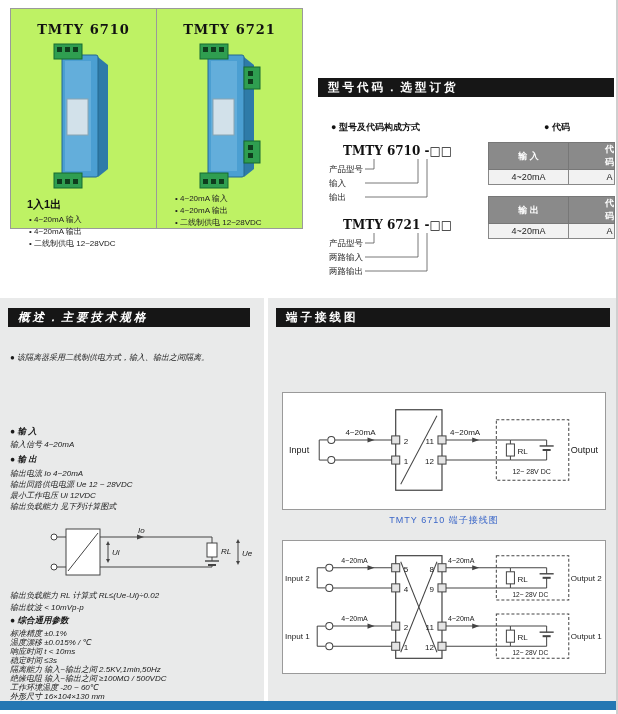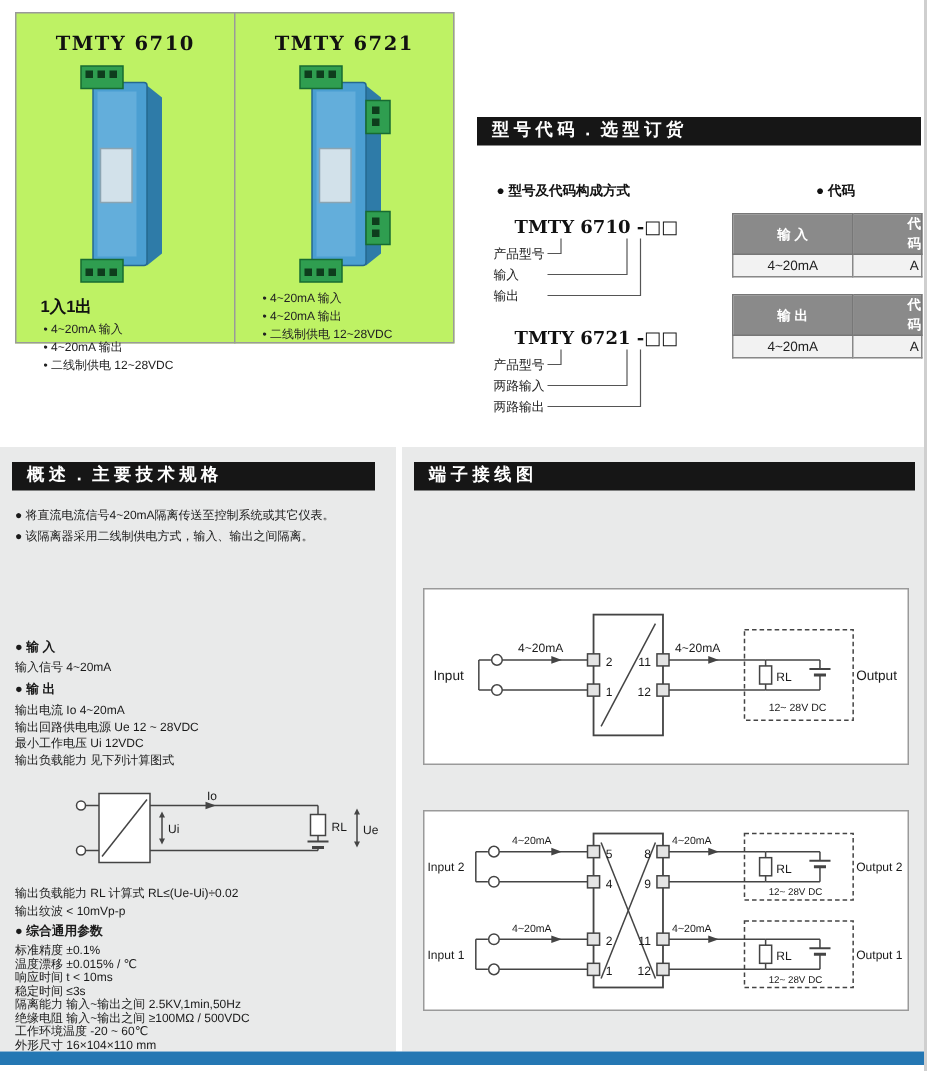--- a/index.html
+++ b/index.html
@@ -32,21 +32,21 @@
 
   .code-table { position:absolute; border-collapse:collapse; font-size:9px; }
   .code-table th { background:#8a8a8a; color:#fff; font-weight:bold; border:1px solid #777;
                    height:15px; text-align:center; }
   .code-table td { background:#f2f2f2; color:#222; border:1px solid #888; height:15px; text-align:center; }
   .code-table th:first-child, .code-table td:first-child { width:80px; }
   .code-table th:last-child,  .code-table td:last-child  { width:36px;padding-left:36px; }
 
   
   .panel { position:absolute; background:#e9eaea; }
-  .specs-panel  { left:0;   top:298px; width:264px; height:403px; }
+  .specs-panel  { left:0;   top:298px; width:264px; height:403px;font-style:italic; }
   .wiring-panel { left:268px; top:298px; width:350px; height:403px; }
 
   .sp { position:absolute; left:10px; font-size:8px; color:#1a1a1a; white-space:nowrap; }
   .sp.b { font-weight:bold; font-size:8.5px; }
 
   .calc-svg { position:absolute; left:42px; top:225px; }
   .dia-stroke { stroke:#444; fill:none; stroke-width:1; }
   .dia-text { font-size:8px; fill:#1a1a1a; }
 
   .wiring-note { position:absolute; left:12px; top:50px; width:328px; font-size:8px;
@@ -189,21 +189,20 @@
         <tr>
       <td>4~20mA</td>
       <td>A</td>
     </tr>
       </tbody>
   </table>
 
   <div class="panel specs-panel">
     <div class="section-bar" style="left:8px; top:10px; width:242px;">概述．主要技术规格</div>
 
-    <div class="sp" style="top:40px;">●  将直流电流信号4~20mA隔离传送至控制系统或其它仪表。</div>
     <div class="sp" style="top:54px;">●  该隔离器采用二线制供电方式，输入、输出之间隔离。</div>
 
     <div class="sp b" style="top:128px;">●  输  入</div>
     <div class="sp" style="top:141px;">输入信号  4~20mA</div>
 
     <div class="sp b" style="top:156px;">●  输  出</div>
     <div class="sp" style="top:170px;">输出电流  Io   4~20mA</div>
     <div class="sp" style="top:181px;">输出回路供电电源  Ue   12 ~ 28VDC</div>
     <div class="sp" style="top:192px;">最小工作电压  Ui   12VDC</div>
     <div class="sp" style="top:203px;">输出负载能力   见下列计算图式</div>
@@ -244,21 +243,21 @@
     <div class="sp" style="top:304px;">输出纹波   &lt; 10mVp-p</div>
 
     <div class="sp b" style="top:317px;">●  综合通用参数</div>
     <div class="sp" style="top:330px;">标准精度  ±0.1%</div>
     <div class="sp" style="top:339px;">温度漂移  ±0.015% / ℃</div>
     <div class="sp" style="top:348px;">响应时间  t &lt; 10ms</div>
     <div class="sp" style="top:357px;">稳定时间  ≤3s</div>
     <div class="sp" style="top:366px;">隔离能力  输入~输出之间 2.5KV,1min,50Hz</div>
     <div class="sp" style="top:375px;">绝缘电阻  输入~输出之间 ≥100MΩ / 500VDC</div>
     <div class="sp" style="top:384px;">工作环境温度  -20 ~ 60℃</div>
-    <div class="sp" style="top:393px;">外形尺寸  16×104×110 mm</div>
+    <div class="sp" style="top:393px;">外形尺寸  16×104×130 mm</div>
   </div>
 
   <div class="panel wiring-panel">
     <div class="section-bar" style="left:8px; top:10px; width:334px;">端子接线图</div>
 
 
     <div class="diagram-box dia1">
       <svg width="322" height="116" viewBox="0 0 320 114">
         <g class="dia-stroke">
           <line x1="36" y1="46" x2="44" y2="46"></line>
@@ -296,20 +295,21 @@
           <text x="120" y="70">1</text>
           <text x="150" y="50" text-anchor="end">11</text>
           <text x="150" y="70" text-anchor="end">12</text>
           <text x="166" y="41">4~20mA</text>
           <text x="233" y="60">RL</text>
           <text x="228" y="80" font-size="7">12~ 28V DC</text>
           <text x="286" y="59" font-size="9">Output</text>
         </g>
       </svg>
     </div>
+    <div class="diagram-caption cap1">TMTY 6710   端子接线图</div>
 
     <div class="diagram-box dia2">
       <svg width="322" height="132" viewBox="0 0 320 130">
         <g class="dia-stroke">
           <line x1="34" y1="26" x2="42" y2="26"></line>
             <line x1="34" y1="46" x2="42" y2="46"></line>
             <line x1="34" y1="26" x2="34" y2="46"></line>
           <circle cx="46" cy="26" r="3.5" fill="#fff"></circle>
             <circle cx="46" cy="46" r="3.5" fill="#fff"></circle>
           <line x1="49.5" y1="26" x2="112" y2="26"></line>

